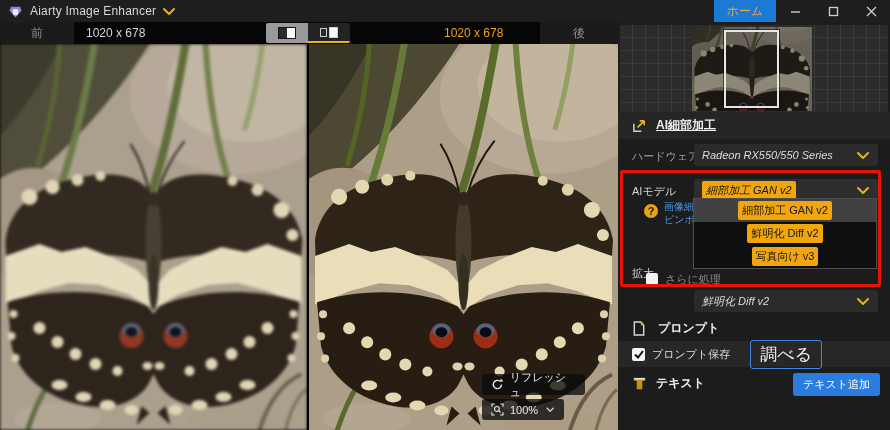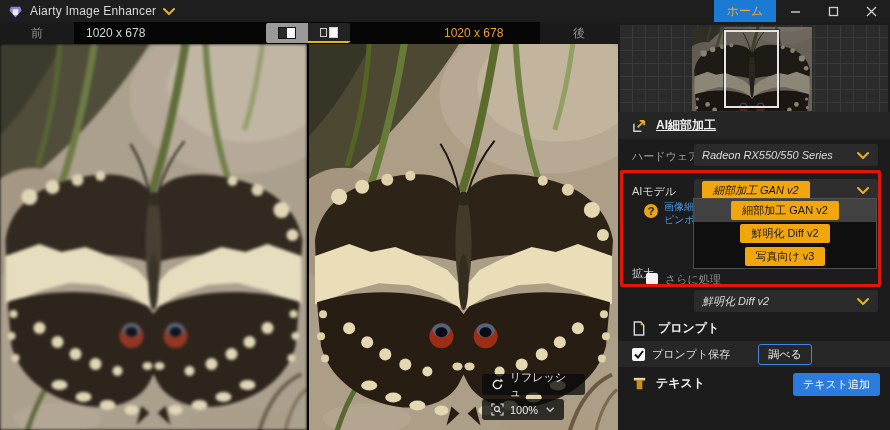--- a/index.html
+++ b/index.html
@@ -74,21 +74,21 @@
   .hdr-prompt  { top:294px; height:24px;gap:12px; }
   .hdr-text    { top:348px; height:26px; }
 
   .row-label { position:absolute; color:#a3a3a3; font-size:11px; }
   .field { position:absolute; left:76px; right:12px; height:22px; background:#2b2b2b;
            border-radius:3px; display:flex; align-items:center; padding:0 8px;
            color:#dcdcdc; font-size:11px; cursor:pointer;font-style:italic; }
   .field .chev { margin-left:auto; }
 
   .model-pill { background:#f2a60d; color:#161616; font-size:11px; border-radius:2px;
-                padding:2px 11px; white-space:nowrap; }
+                padding:2px 4px; white-space:nowrap; }
 
   .help-circle { position:absolute; left:26px; top:182px; width:14px; height:14px;
                  border-radius:50%; background:#e8a414; color:#1e1e1e; font-size:11px;
                  font-weight:bold; display:flex; align-items:center; justify-content:center; cursor:pointer; }
   .tooltip-text { position:absolute; left:46px; top:178px; width:58px; height:26px;
                   overflow:hidden; color:#4a9be8; font-size:10px; line-height:13px;
                   white-space:nowrap; z-index:1; }
 
   .dropdown-panel { position:absolute; left:75px; top:176px; width:184px;
                     background:#0f0f0f; border:1px solid #4f4f4f; z-index:20; }
@@ -103,22 +103,22 @@
   .second-field { top:268px; }
 
   .annotation-red { position:absolute; left:2px; top:148px; width:261px; height:117px;
                     border:3px solid #e51505; border-radius:2px; z-index:50; pointer-events:none; }
 
   .prompt-save-row { position:absolute; left:0; top:319px; width:272px; height:26px;
                      background:#272727; display:flex; align-items:center; }
   .checkbox { width:13px; height:13px; background:#f5f5f5; border-radius:2px; margin-left:14px;
               display:flex; align-items:center; justify-content:center; cursor:pointer; }
   .ps-label { color:#dedede; font-size:11px; margin-left:7px; }
-  .inspect-btn { margin-left:28px; border:1px solid #3f87e0; border-radius:3px; color:#efefef;
-                 font-size:11px; padding:2px 9px; background:transparent; cursor:pointer; }
+  .inspect-btn { margin-left:20px; border:1px solid #3f87e0; border-radius:3px; color:#efefef;
+                 font-size:17px; padding:2px 9px; background:transparent; cursor:pointer; }
 
   .add-text-btn { position:absolute; right:10px; top:3px; background:#2b7cdf; color:#fff;
                   font-size:11px; border:none; border-radius:3px; padding:4px 10px; cursor:pointer; }
 
   .chev svg, .chev { display:block; }
 </style>
 </head>
 <body>
 
 <svg width="0" height="0" style="position:absolute">

